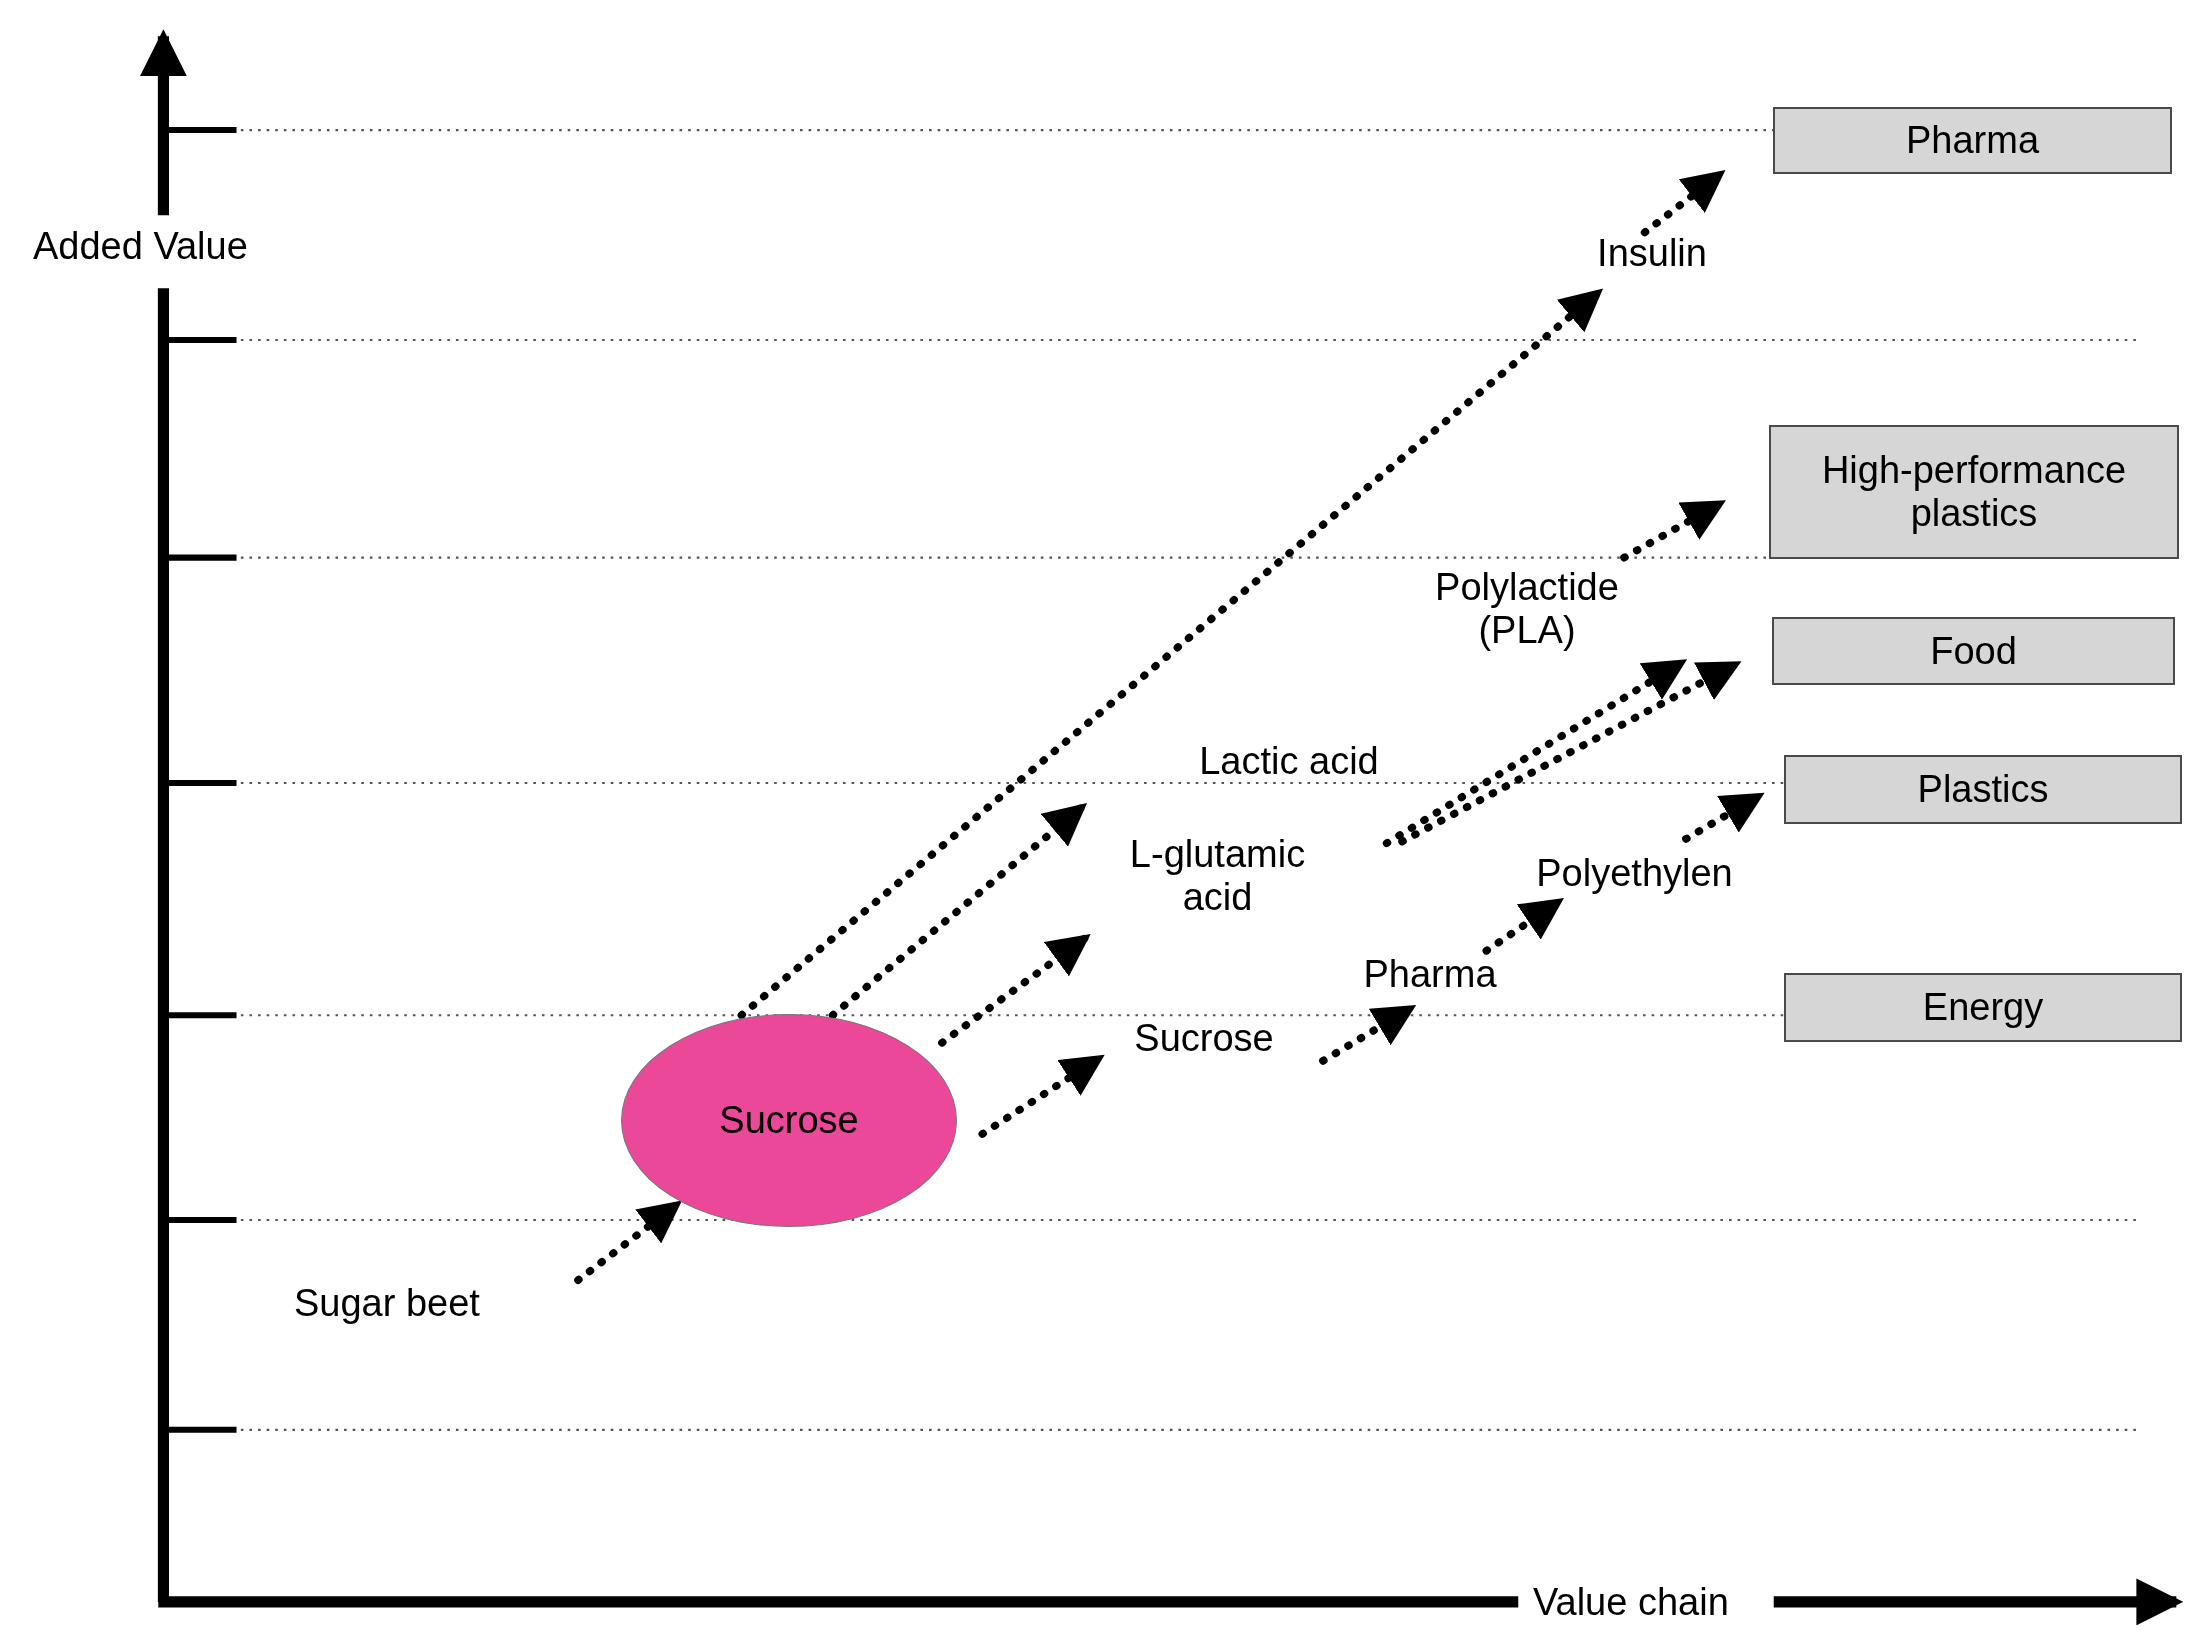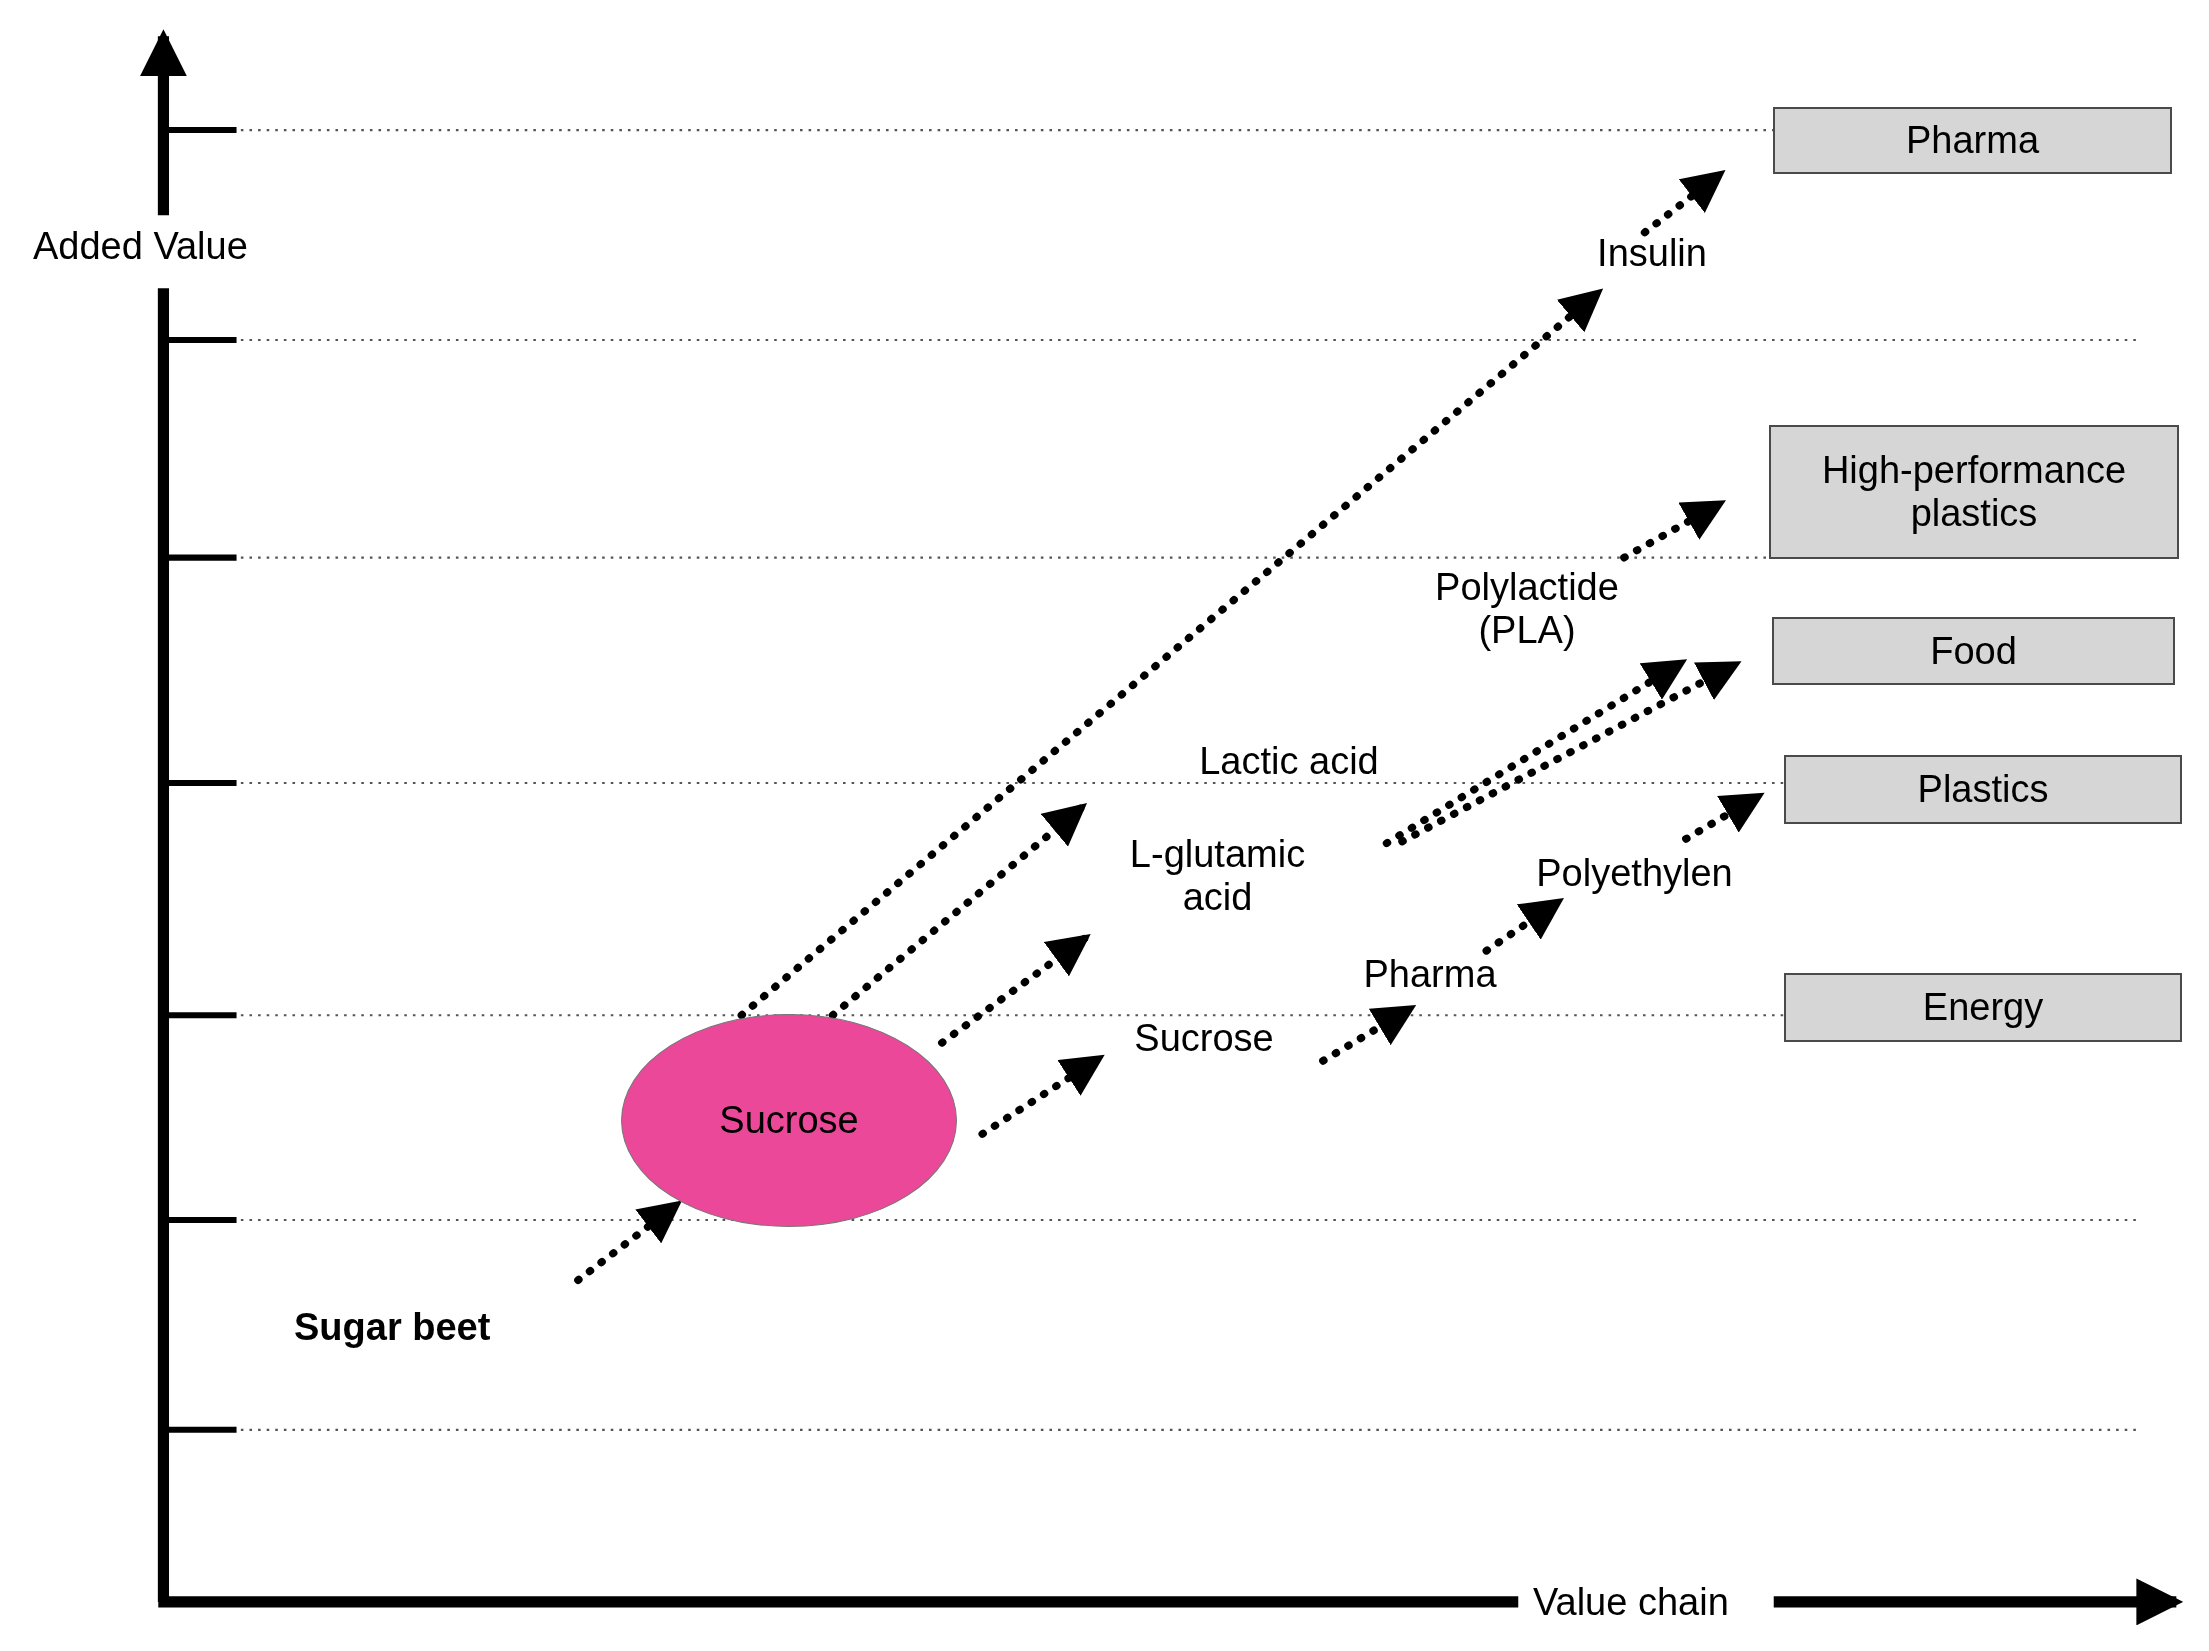--- a/index.html
+++ b/index.html
@@ -47,22 +47,21 @@
     font-family: "Liberation Sans", sans-serif;
   }
   .axis-label {
     position: absolute;
     color: #000000;
     font-size: 38px;
     font-family: "Liberation Sans", sans-serif;
     white-space: nowrap;
   }
   .axis-label.bold {
-    font-weight: bold;
-    margin-top: 24px;
+    font-weight: normal;
   }
   .ellipse-node {
     position: absolute;
     box-sizing: border-box;
     background: #ec4899;
     border: 1.7px solid #777777;
     border-radius: 50%;
     display: flex;
     align-items: center;
     justify-content: center;

